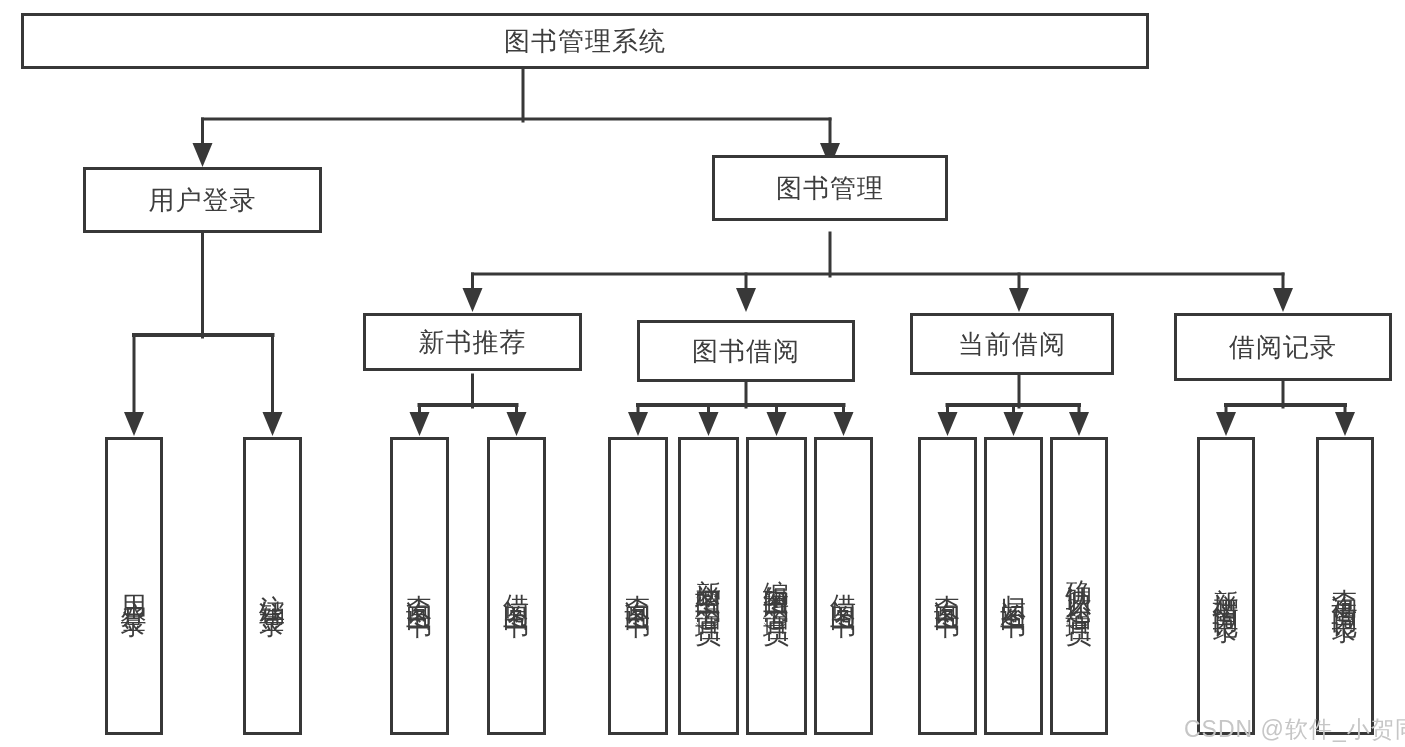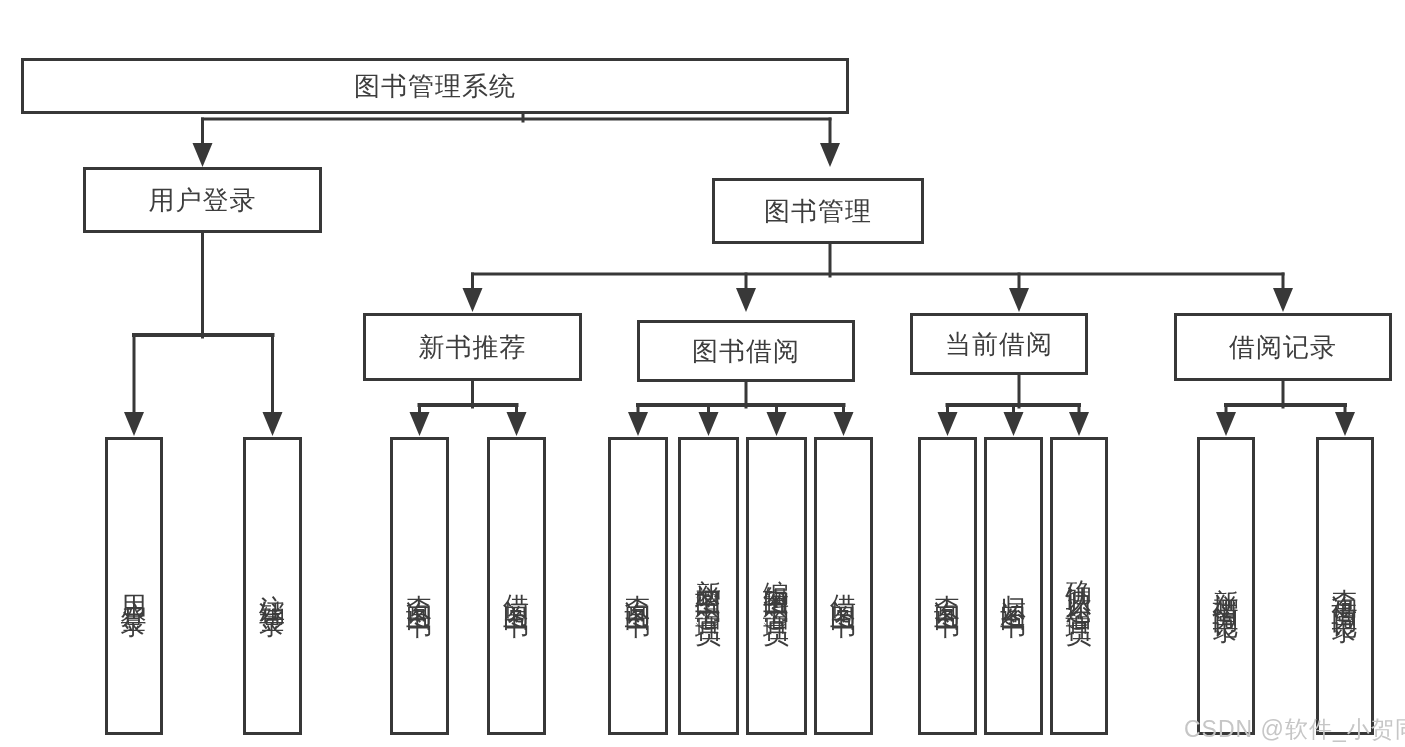--- a/index.html
+++ b/index.html
@@ -34,26 +34,26 @@
   .node.leaf { border-width: 3px; }
   .leaf span {
     writing-mode: vertical-rl;
     text-orientation: mixed;
     letter-spacing: 6px;
     font-size: 26px;
     line-height: 1;
     white-space: nowrap;
   }
   
-  .n-root    { left: 21px;   top: 13px;  width: 828px; height: 56px; margin-top: 45px; }
+  .n-root    { left: 21px;   top: 13px;  width: 1128px; height: 56px; }
   .n-login   { left: 83px;   top: 167px; width: 239px;  height: 66px; }
-  .n-mgmt    { left: 712px;  top: 178px; width: 212px;  height: 66px; }
-  .n-rec     { left: 363px;  top: 313px; width: 219px;  height: 68px; }
+  .n-mgmt    { left: 712px;  top: 155px; width: 236px;  height: 66px; }
+  .n-rec     { left: 363px;  top: 313px; width: 219px;  height: 58px; }
   .n-borrow  { left: 637px;  top: 320px; width: 218px;  height: 62px; }
-  .n-current { left: 910px;  top: 313px; width: 178px;  height: 62px; }
+  .n-current { left: 910px;  top: 313px; width: 204px;  height: 62px; }
   .n-records { left: 1174px; top: 313px; width: 218px;  height: 68px; }
   .leaf      { top: 437px; height: 298px; }
   .n-a1 { left: 105px;  width: 58px; }
   .n-a2 { left: 243px;  width: 59px; }
   .n-b1 { left: 390px;  width: 59px; }
   .n-b2 { left: 487px;  width: 59px; }
   .n-c1 { left: 608px;  width: 60px; }
   .n-c2 { left: 678px;  width: 61px; }
   .n-c3 { left: 746px;  width: 61px; }
   .n-c4 { left: 814px;  width: 59px; }

